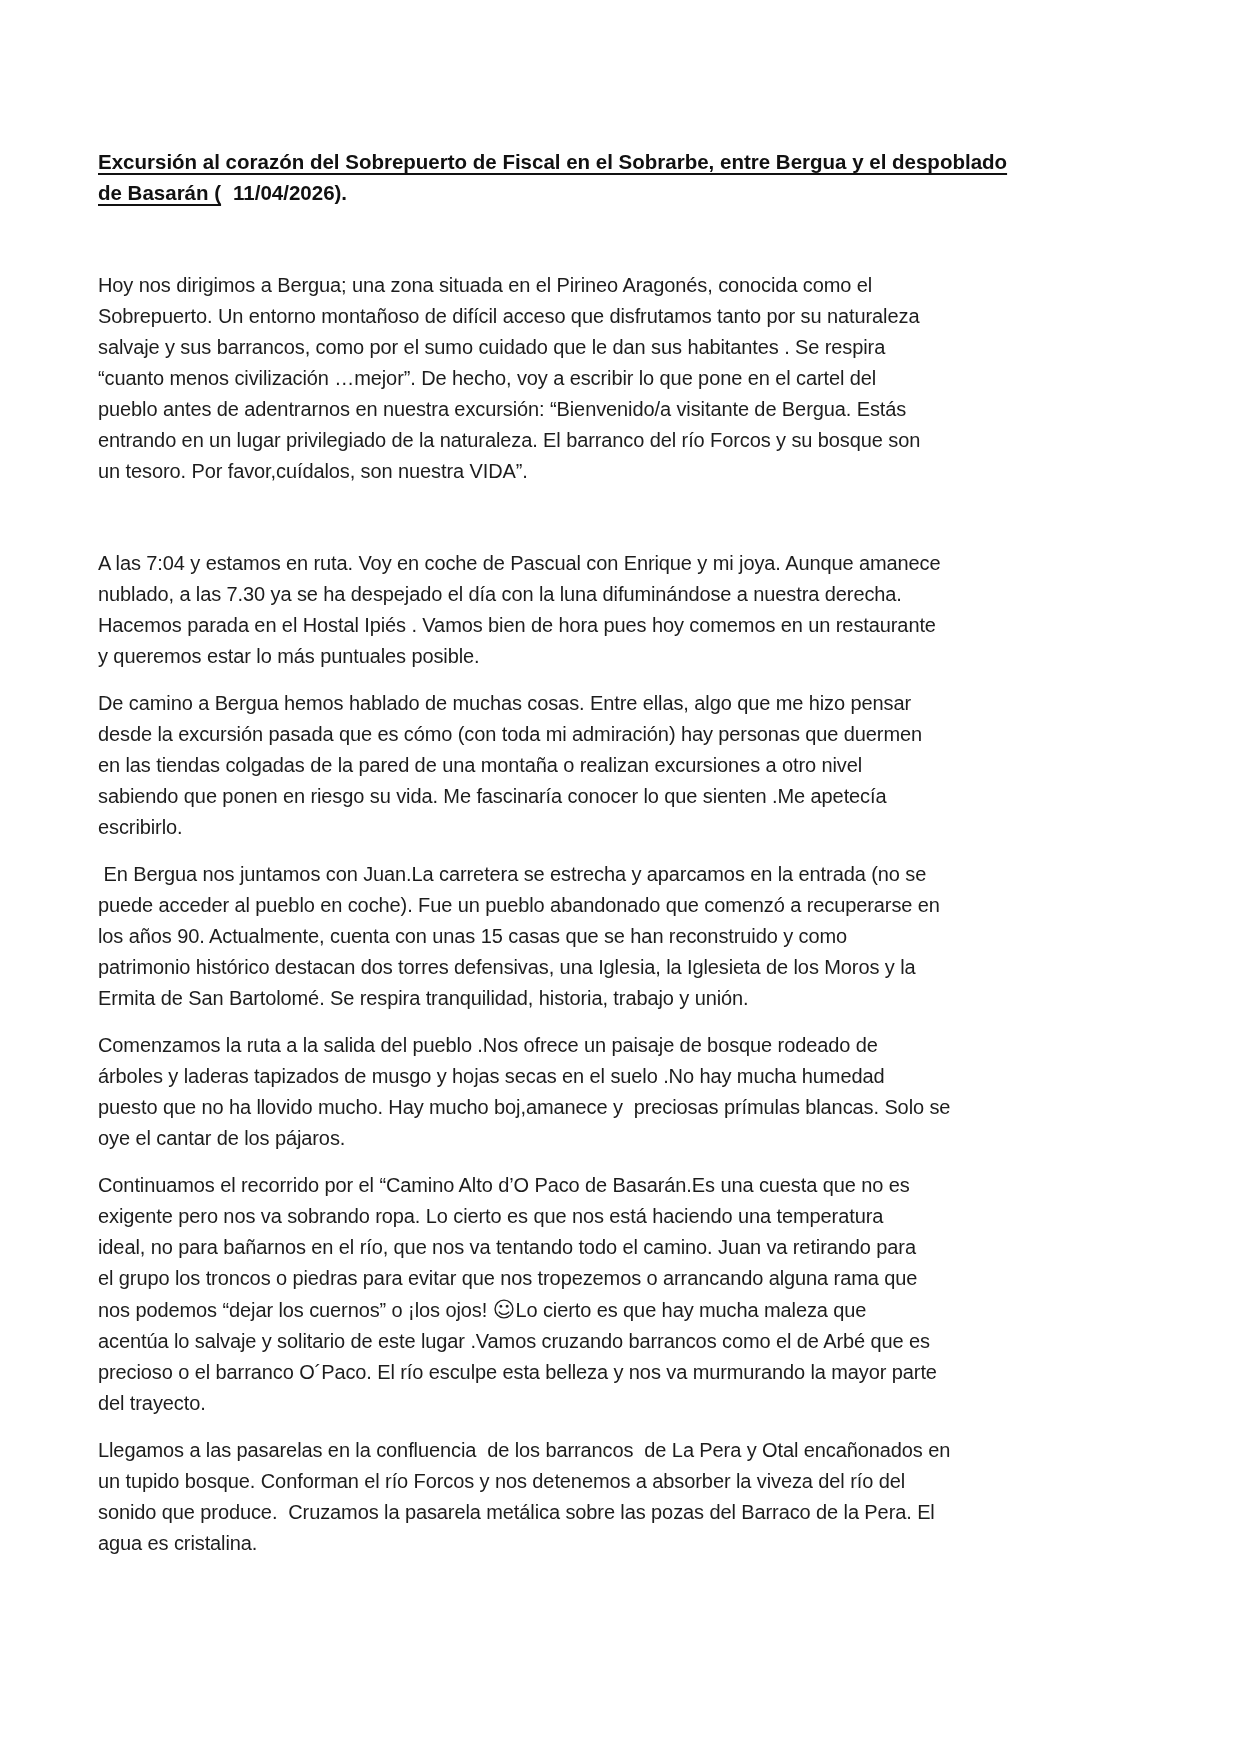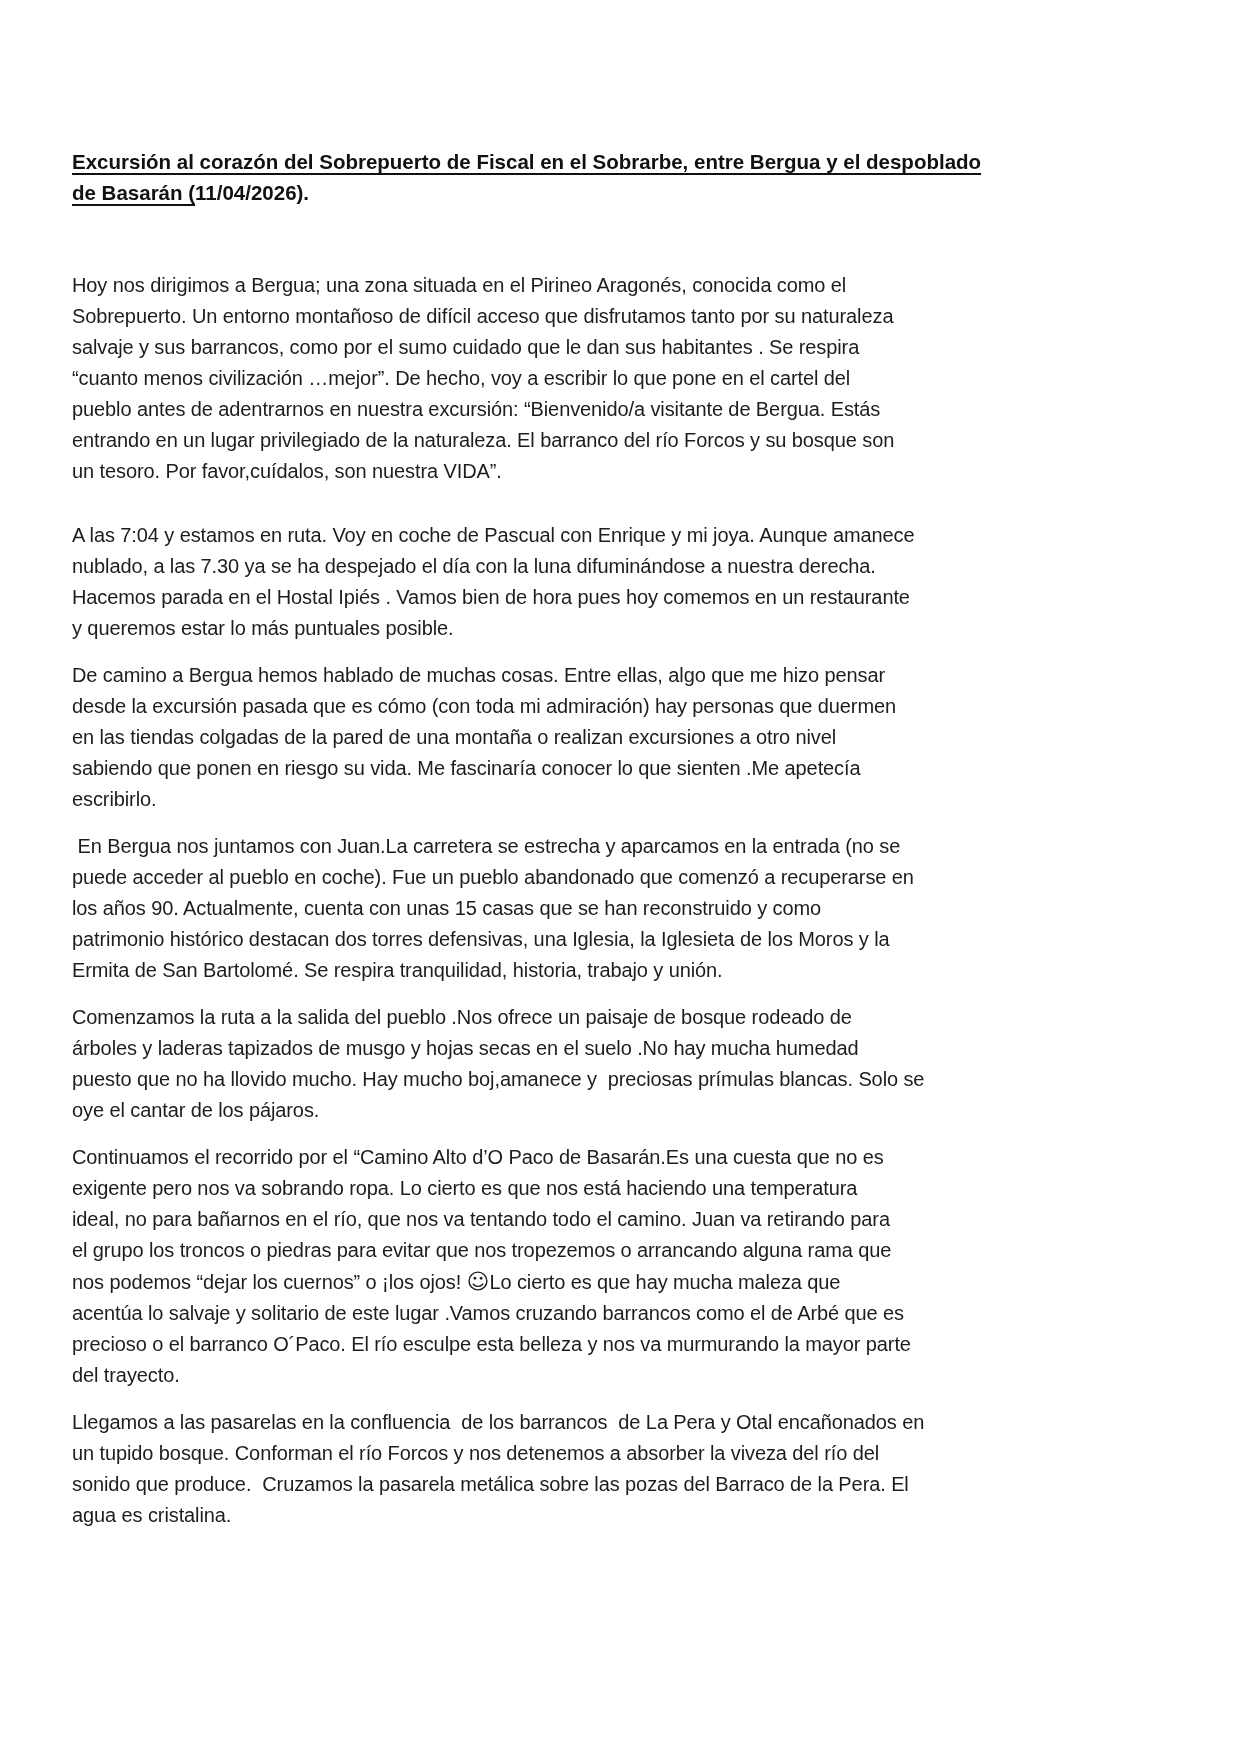--- a/index.html
+++ b/index.html
@@ -12,48 +12,49 @@
     height: 1755px;
     background: #ffffff;
     overflow: hidden;
     font-family: "Liberation Sans", sans-serif;
     color: #1d1d1d;
   }
   .sheet {
     width: 1241px;
     height: 1755px;
     background: #ffffff;
-    padding: 146px 60px 0 72px;
+    padding: 146px 60px 0 98px;
   }
   .title {
     font-size: 20.5px;
     font-weight: bold;
     line-height: 31px;
     margin: 0 0 62px 0;
     white-space: pre;
     color: #111111;
   }
   .title-em {
     text-decoration: underline;
     text-decoration-thickness: 2px;
     text-underline-offset: 4px;
   }
   .title-date {
     font-weight: bold;
     text-decoration: none;
+    margin-left: 12px;
   }
   .para {
     font-size: 20px;
     line-height: 31px;
     margin: 0 0 16px 0;
     white-space: pre;
     letter-spacing: -0.1px;
   }
   .para.gap-after {
-    margin-bottom: 33px;
+    margin-bottom: 61px;
   }
   .bold-run {
     font-weight: normal;
   }
   .emoji {
     font-family: "DejaVu Sans", sans-serif;
     font-size: 22px;
   }
 </style>
 </head>

